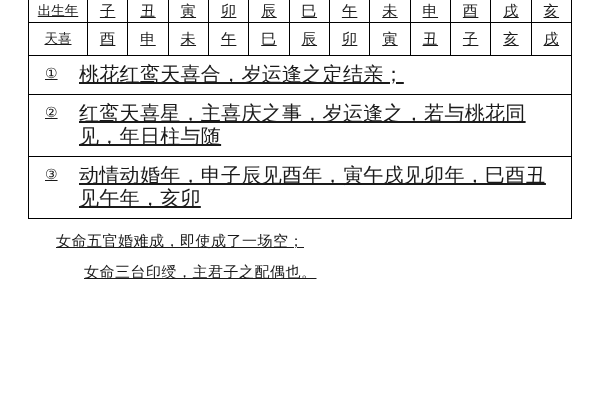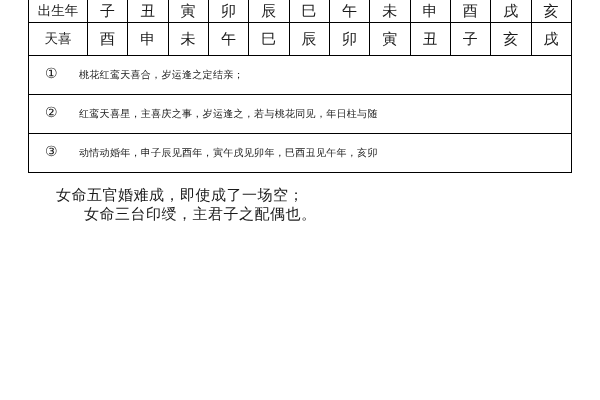--- a/index.html
+++ b/index.html
@@ -13,20 +13,21 @@
     overflow: hidden;
     font-family: "Liberation Serif", "DejaVu Serif", serif;
     color: #1a1a1a;
   }
   .page {
     position: relative;
     width: 600px;
     height: 288px;
     box-sizing: border-box;
     padding: 0 28px;
+    text-decoration: underline;
   }
 
   
   table.grid {
     border-collapse: collapse;
     width: 544px;
     table-layout: fixed;
     margin-top: -1px;
   }
   table.grid td {
@@ -68,21 +69,21 @@
   .note .num {
     flex: 0 0 auto;
     width: 34px;
     font-size: 14px;
     line-height: 22px;
     text-align: left;
     padding-left: 4px;
   }
   .note .body {
     flex: 1 1 auto;
-    font-size: 10px;
+    font-size: 20px;
     line-height: 23px;
     letter-spacing: 0.3px;
     text-indent: 0;
   }
   .note .body .ind {
     display: block;
   }
 
   
   .section-title {
@@ -92,20 +93,21 @@
     font-weight: bold;
     letter-spacing: 0.5px;
   }
   .verse {
     margin-top: 13px;
     margin-left: 28px;
     font-size: 15px;
     letter-spacing: 0.5px;
   }
   .verse2 {
+    margin-top: 12px;
     margin-left: 56px;
     font-size: 15px;
     letter-spacing: 0.5px;
   }
   .clip-bottom {
     position: absolute;
     left: 0;
     top: 394px;
     width: 600px;
     height: 6px;

